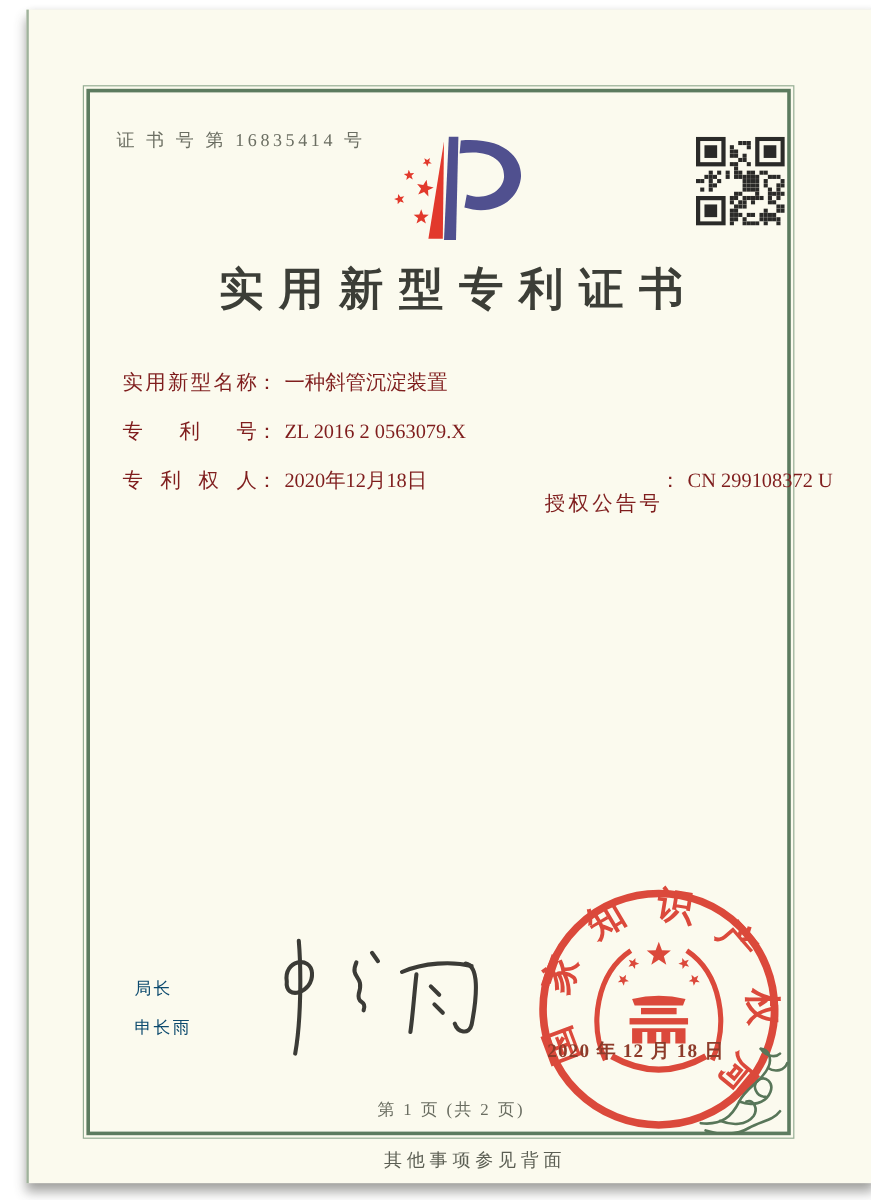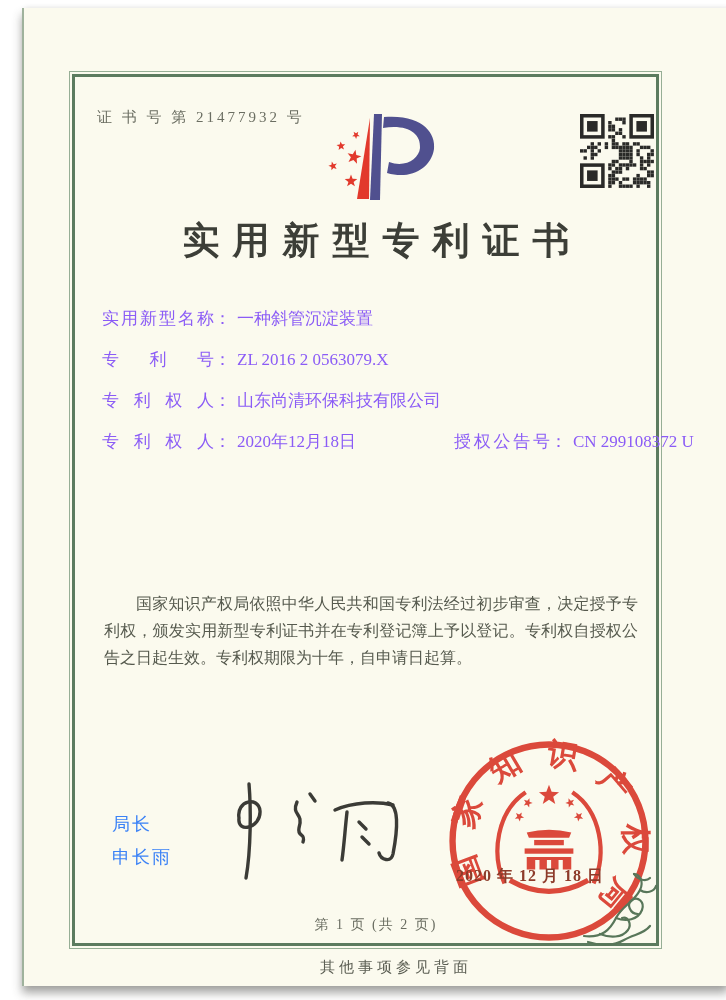--- a/index.html
+++ b/index.html
@@ -10,43 +10,43 @@
          border-left:2px solid #9fb29c;box-shadow:0 7px 9px rgba(60,60,55,.45),3px 0 5px rgba(120,120,110,.18);}
   
   #frame{position:absolute;left:48px;top:66px;width:581px;height:866px;border:3px solid #5c7b5f;
          outline:1px solid #96ae95;outline-offset:2px;}
   #certno{position:absolute;left:73px;top:100px;font-size:15px;letter-spacing:3px;color:#6b6e62;}
   #logo{position:absolute;left:266px;top:94px;width:168px;height:104px;}
   #qr{position:absolute;left:556px;top:106px;width:74px;height:74px;}
   #title{position:absolute;left:0;top:208px;width:704px;text-align:center;font-size:37px;font-weight:bold;
          letter-spacing:13px;color:#3c3e37;text-indent:13px;}
   #fields{position:absolute;left:78px;top:299px;width:540px;}
-  .row{position:relative;height:41px;font-size:17px;color:#8b5cf6;white-space:nowrap;}
+  .row{position:relative;height:41px;font-size:17px;color:#7f1d1d;white-space:nowrap;}
   .flabel{display:inline-block;width:112px;text-align:justify;text-align-last:justify;vertical-align:top;}
   .colon{display:inline-block;margin-right:6px;}
   .pair2{position:absolute;left:352px;top:0;}
-  .pair2 .flabel{width:96px;}
+  .pair2 .flabel{width:96px;margin-top:19px;}
   #paras{position:absolute;left:80px;top:582px;width:534px;font-size:16px;line-height:27px;color:#565A4e;text-align:justify;}
   #paras p{margin:0;text-indent:2em;}
-  #signblock{position:absolute;left:88px;top:800px;font-size:18px;color:#3b82f6;line-height:33px;letter-spacing:2px;}
+  #signblock{position:absolute;left:88px;top:800px;font-size:14px;color:#0c4a6e;line-height:33px;letter-spacing:2px;}
   #signature{position:absolute;left:185px;top:768px;width:215px;height:110px;}
   #seal{position:absolute;left:419px;top:727px;width:212px;height:212px;opacity:.92;}
   #sealdate{position:absolute;left:432px;top:858px;width:190px;font-size:16px;letter-spacing:1px;color:#8d3b2a;font-weight:bold;}
   #pageno{position:absolute;left:0;top:908px;width:704px;text-align:center;font-size:14px;letter-spacing:2px;color:#6a6d61;}
   #backnote{position:absolute;left:0;top:950px;width:704px;text-align:center;font-size:15px;letter-spacing:4px;color:#5b5e53;text-indent:40px;}
   #flourish{position:absolute;left:556px;top:860px;width:86px;height:86px;}
 </style>
 </head>
 <body>
 
 <div id="stage">
   <div id="paper">
     <div id="frame"></div>
 
-    <div id="certno">证 书 号 第 21477932 号</div>
+    <div id="certno">证 书 号 第 16835414 号</div>
 
     <div id="logo">
       <svg width="168" height="104" viewBox="0 0 168 104">
         <g fill="#e2392c">
           <polygon class="star" points="68.3,29.7 67.6,32.5 69.8,34.2 67.0,34.3 66.1,37.0 65.0,34.4 62.2,34.3 64.4,32.5 63.6,29.8 66.0,31.3"></polygon>
           <polygon class="star" points="50.6,39.4 52.0,42.3 55.2,42.2 52.9,44.4 54.0,47.5 51.2,45.9 48.6,47.9 49.2,44.8 46.5,43.0 49.7,42.5"></polygon>
           <polygon class="star" points="65.5,47.8 66.3,52.9 71.4,54.2 66.7,56.6 67.0,61.8 63.4,58.0 58.5,60.0 60.9,55.3 57.6,51.3 62.7,52.2"></polygon>
           <polygon class="star" points="41.8,59.6 43.7,62.2 46.9,61.5 44.9,64.1 46.6,66.9 43.5,65.9 41.4,68.3 41.4,65.1 38.4,63.8 41.5,62.8"></polygon>
           <polygon class="star" points="61.0,72.4 62.6,76.8 67.3,77.0 63.6,79.9 64.9,84.3 61.0,81.8 57.1,84.3 58.4,79.9 54.7,77.0 59.4,76.8"></polygon>
           <path d="M80,16 L67,97 L79,97 Z"></path>
@@ -194,32 +194,28 @@
     <div id="title">实用新型专利证书</div>
 
     <div id="fields">
       <div class="row">
         <span class="flabel">实用新型名称</span><span class="colon">：</span><span>一种斜管沉淀装置</span>
       </div>
       <div class="row">
         <span class="flabel">专利号</span><span class="colon">：</span><span>ZL 2016 2 0563079.X</span>
       </div>
       <div class="row">
-        <span class="flabel">专利权人</span><span class="colon">：</span><span>山东尚清环保科技有限公司</span>
-      </div>
-      <div class="row">
         <span class="flabel">专利权人</span><span class="colon">：</span><span>2020年12月18日</span>
         <span class="pair2">
           <span class="flabel">授权公告号</span><span class="colon">：</span><span>CN 299108372 U</span>
         </span>
       </div>
     </div>
 
     <div id="paras">
-      <p>国家知识产权局依照中华人民共和国专利法经过初步审查，决定授予专利权，颁发实用新型专利证书并在专利登记簿上予以登记。专利权自授权公告之日起生效。专利权期限为十年，自申请日起算。</p>
     </div>
 
     <div id="signblock">
       <div>局长</div>
       <div>申长雨</div>
     </div>
 
     <div id="signature">
       <svg width="215" height="110" viewBox="0 0 215 110" fill="none" stroke="#3b3b36" stroke-width="3.4" stroke-linecap="round">
         <path d="M30,42 C27,24 50,20 51,35 C52,52 28,58 30,42"></path>

